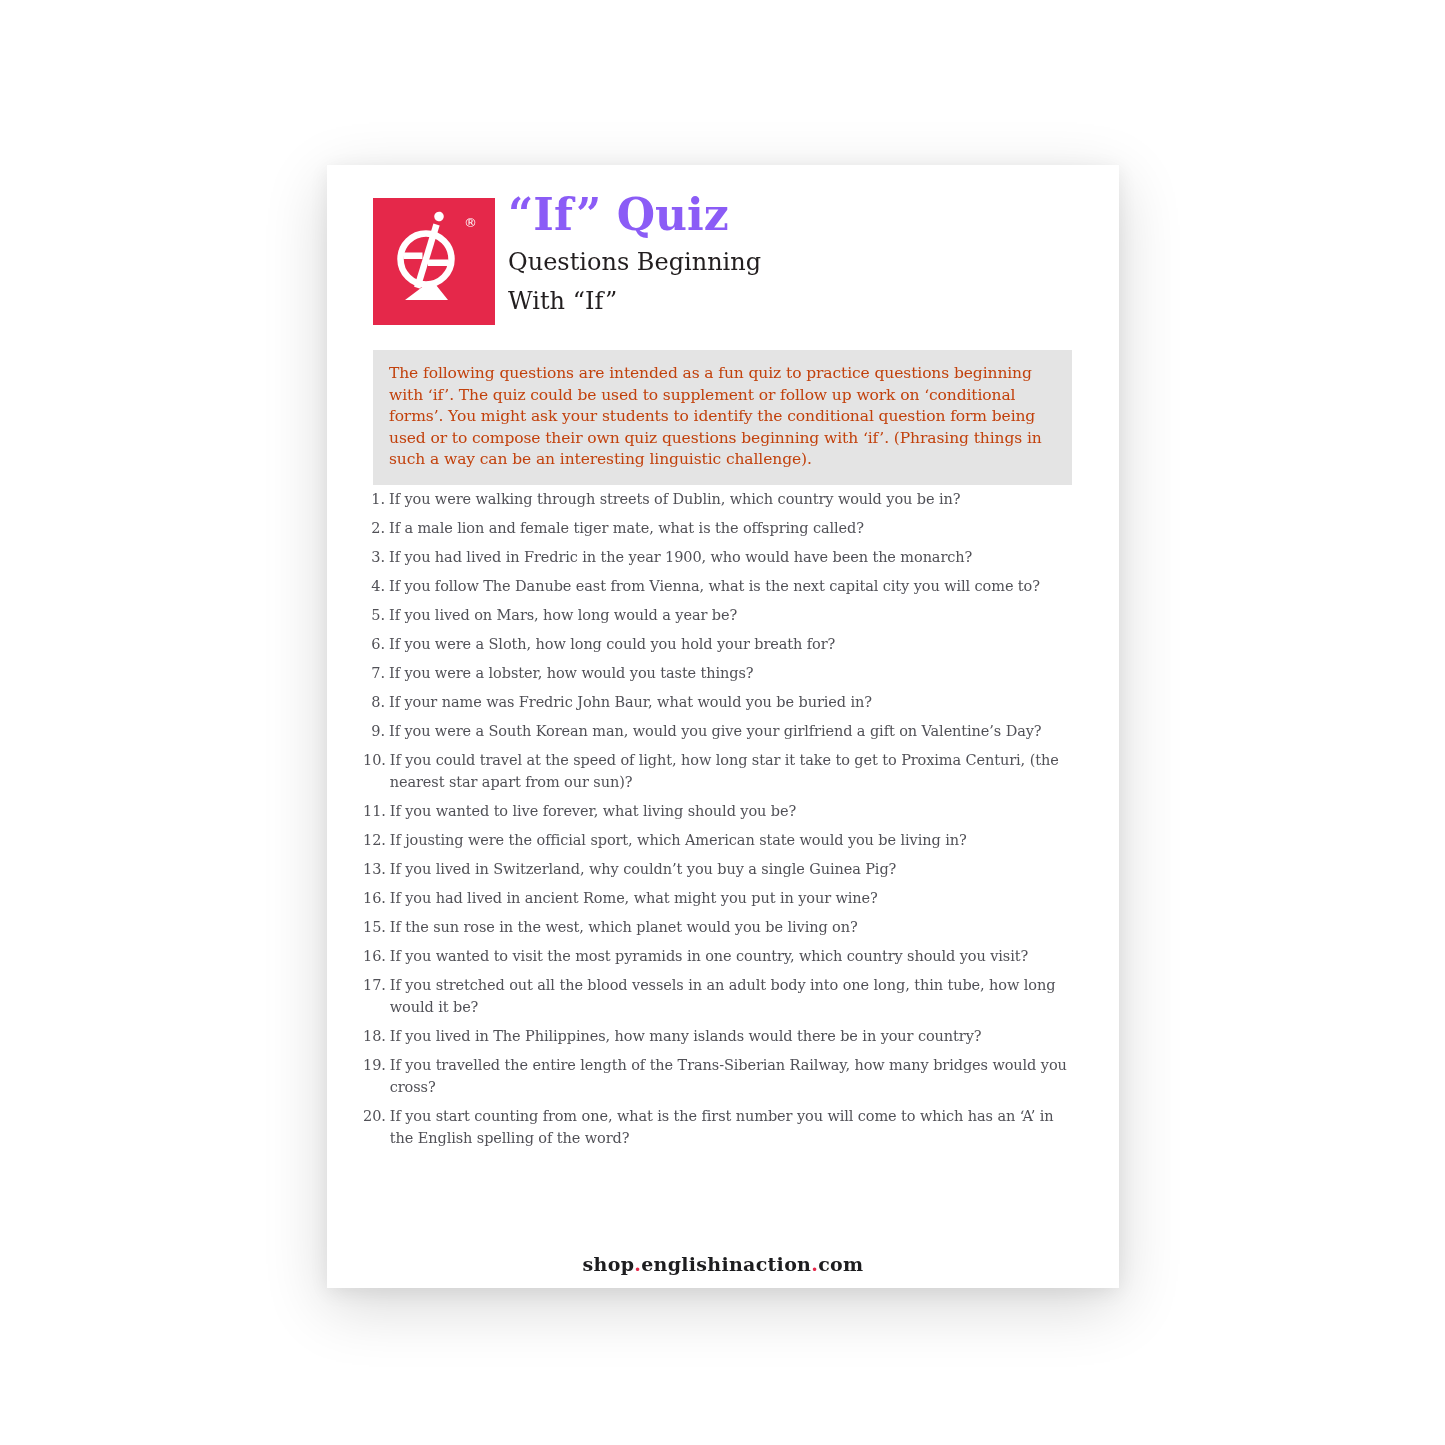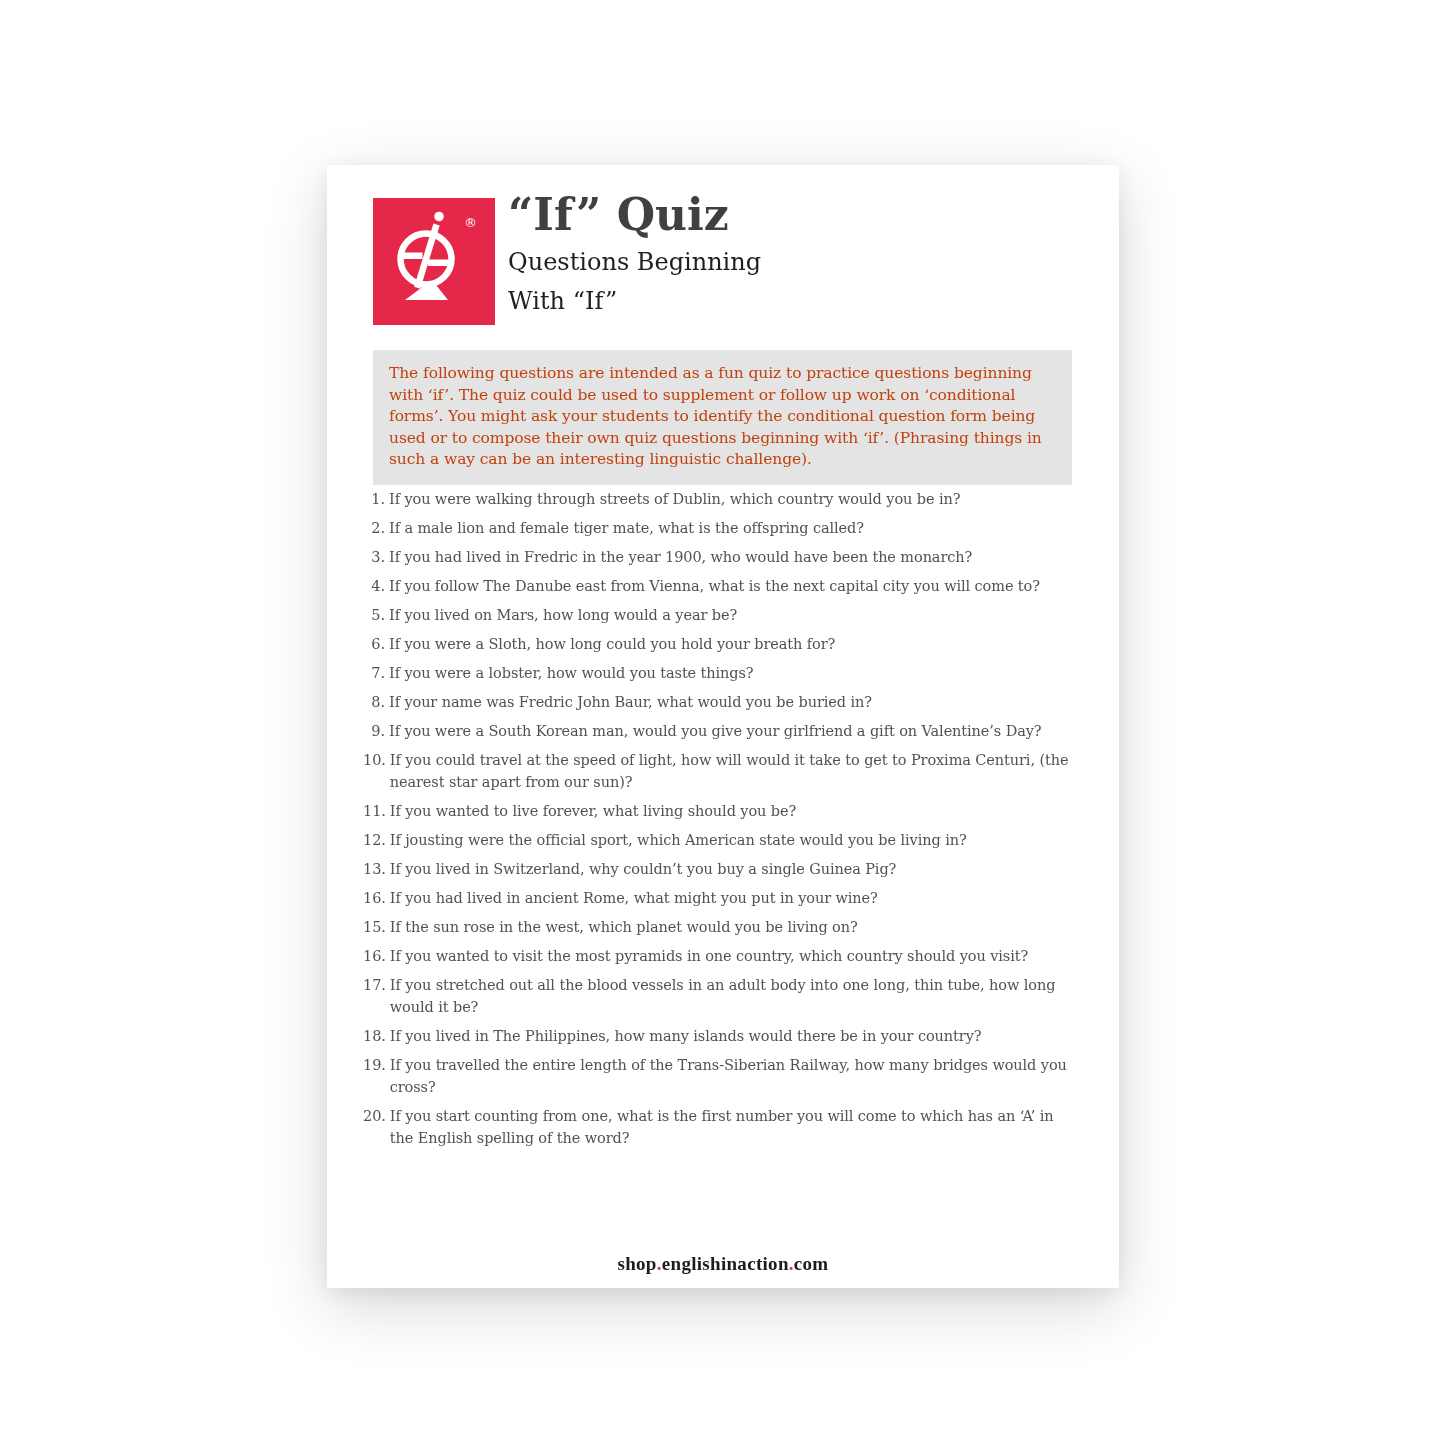--- a/index.html
+++ b/index.html
@@ -39,21 +39,21 @@
     position: absolute;
     left: 181px;
     top: 26px;
     width: 560px;
   }
   .doc-title {
     margin: 0;
     font-size: 44px;
     line-height: 48px;
     font-weight: bold;
-    color: #404040;
+    color: #8b5cf6;
     letter-spacing: 0px;
   }
   .doc-subtitle {
     margin: 4px 0 0 0;
     font-size: 24px;
     line-height: 39px;
     font-weight: 500;
     color: #221e1f;
   }
   .doc-subtitle span { display: block; }
@@ -105,21 +105,20 @@
   .footer {
     position: absolute;
     left: 0;
     top: 1088px;
     width: 100%;
     text-align: center;
     font-size: 19px;
     font-weight: bold;
     letter-spacing: 0.3px;
     color: #1d1d1f;
-    font-family: Liberation Serif, serif;
   }
   .footer .dot { color: #e5284a; }
 </style>
 </head>
 <body>
 
 <div class="stage">
   <div class="sheet">
 
     <div class="logo-box">
@@ -194,21 +193,21 @@
         <span class="qtext">If your name was Fredric John Baur, what would you be buried in?</span>
       </li>
 
       <li class="q">
         <span class="qnum">9.</span>
         <span class="qtext">If you were a South Korean man, would you give your girlfriend a gift on Valentine’s Day?</span>
       </li>
 
       <li class="q">
         <span class="qnum">10.</span>
-        <span class="qtext">If you could travel at the speed of light, how will would it take to get to Proxima Centuri, (the nearest star apart from our sun)?</span>
+        <span class="qtext">If you could travel at the speed of light, how long star it take to get to Proxima Centuri, (the nearest star apart from our sun)?</span>
       </li>
 
       <li class="q">
         <span class="qnum">11.</span>
         <span class="qtext">If you wanted to live forever, what living should you be?</span>
       </li>
 
       <li class="q">
         <span class="qnum">12.</span>
         <span class="qtext">If jousting were the official sport, which American state would you be living in?</span>

